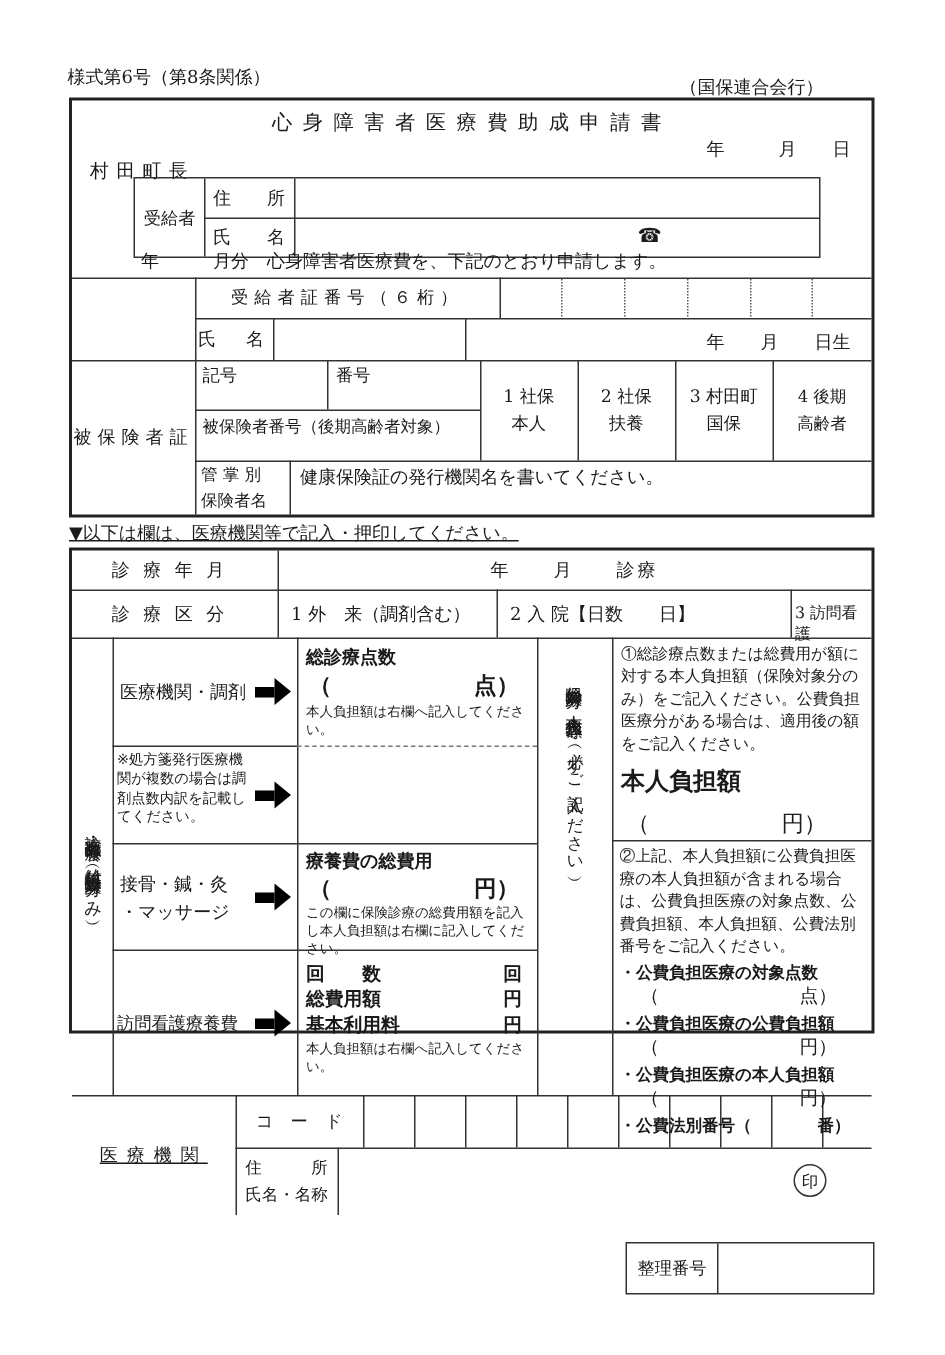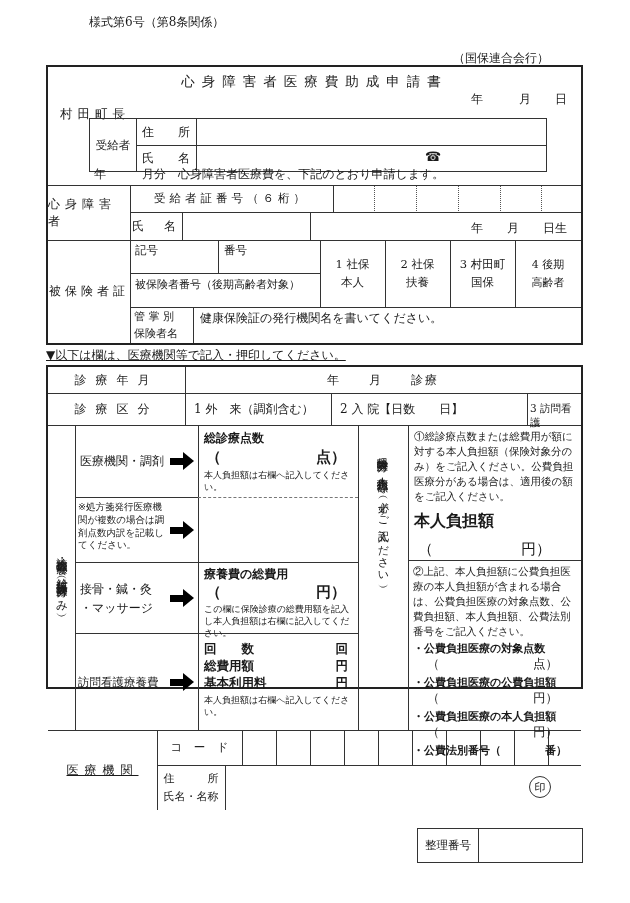--- a/index.html
+++ b/index.html
@@ -23,21 +23,21 @@
   .seal{width:20px;height:20px;border:1.3px solid #333;border-radius:50%;
         display:flex;align-items:center;justify-content:center;font-size:11px;}
   .blt{font-size:11px;font-weight:bold;font-family:"DejaVu Sans","Liberation Sans",sans-serif;margin-top:2px;}
   .bltp{display:flex;justify-content:space-between;font-size:12.5px;padding:0 18px 0 14px;}
 </style>
 </head>
 <body>
 
 <div id="page">
 
-  <div class="cell" style="left:45px;top:14px;font-size:12px;margin-left:44px;">様式第6号（第8条関係）</div>
+  <div class="cell" style="left:45px;top:43px;font-size:12px;">様式第6号（第8条関係）</div>
   <div class="cell" style="left:453px;top:50px;font-size:12px;">（国保連合会行）</div>
 
   <div class="box" style="left:46px;top:65px;width:537px;height:280px;">
 
     <div class="cell" style="left:0;top:6px;width:533px;text-align:center;font-size:13.5px;letter-spacing:7px;">心身障害者医療費助成申請書</div>
     <div class="cell" style="right:14px;top:24px;font-size:12px;">年　　　月　　日</div>
     <div class="cell" style="left:12px;top:39px;font-size:12.5px;letter-spacing:5px;">村田町長</div>
 
     <div class="cell" style="left:41px;top:51px;width:458px;height:54px;border:1px solid #333;">
       <div class="vl" style="left:46px;top:0;height:52px;"></div>
@@ -67,21 +67,20 @@
     <div class="vl-dot" style="left:410px;top:119px;height:25px;"></div>
     <div class="vl-dot" style="left:452px;top:119px;height:25px;"></div>
     <div class="vl-dot" style="left:493px;top:119px;height:25px;"></div>
     <div class="vl" style="left:170px;top:173px;height:33px;"></div>
     <div class="vl" style="left:272px;top:173px;height:67px;"></div>
     <div class="vl" style="left:337px;top:173px;height:67px;"></div>
     <div class="vl" style="left:402px;top:173px;height:67px;"></div>
     <div class="vl" style="left:467px;top:173px;height:67px;"></div>
     <div class="vl" style="left:145px;top:240px;height:36px;"></div>
 
-    <div class="cell ctr" style="left:0;top:118px;width:82px;height:55px;font-size:12px;letter-spacing:5px;">心身障害者</div>
     <div class="cell ctr" style="left:82px;top:118px;width:203px;height:27px;font-size:11.5px;letter-spacing:4px;">受給者証番号（６桁）</div>
     <div class="cell" style="left:285px;top:118px;width:248px;height:27px;"></div>
     <div class="cell ctr" style="left:82px;top:145px;width:52px;height:28px;font-size:12px;letter-spacing:4px;">氏　名</div>
     <div class="cell" style="left:134px;top:145px;width:128px;height:28px;"></div>
     <div class="cell" style="left:262px;top:145px;width:271px;height:28px;text-align:right;padding:8px 14px 0 0;font-size:12px;">年　　月　　日生</div>
 
     <div class="cell ctr" style="left:0;top:173px;width:82px;height:103px;font-size:12px;letter-spacing:4px;">被保険者証</div>
     <div class="cell" style="left:82px;top:173px;width:88px;height:33px;padding:3px 0 0 5px;font-size:11.5px;">記号</div>
     <div class="cell" style="left:170px;top:173px;width:102px;height:33px;padding:3px 0 0 6px;font-size:11.5px;">番号</div>
     <div class="cell" style="left:82px;top:206px;width:190px;height:34px;padding:4px 0 0 5px;font-size:11px;">被保険者番号（後期高齢者対象）</div>

